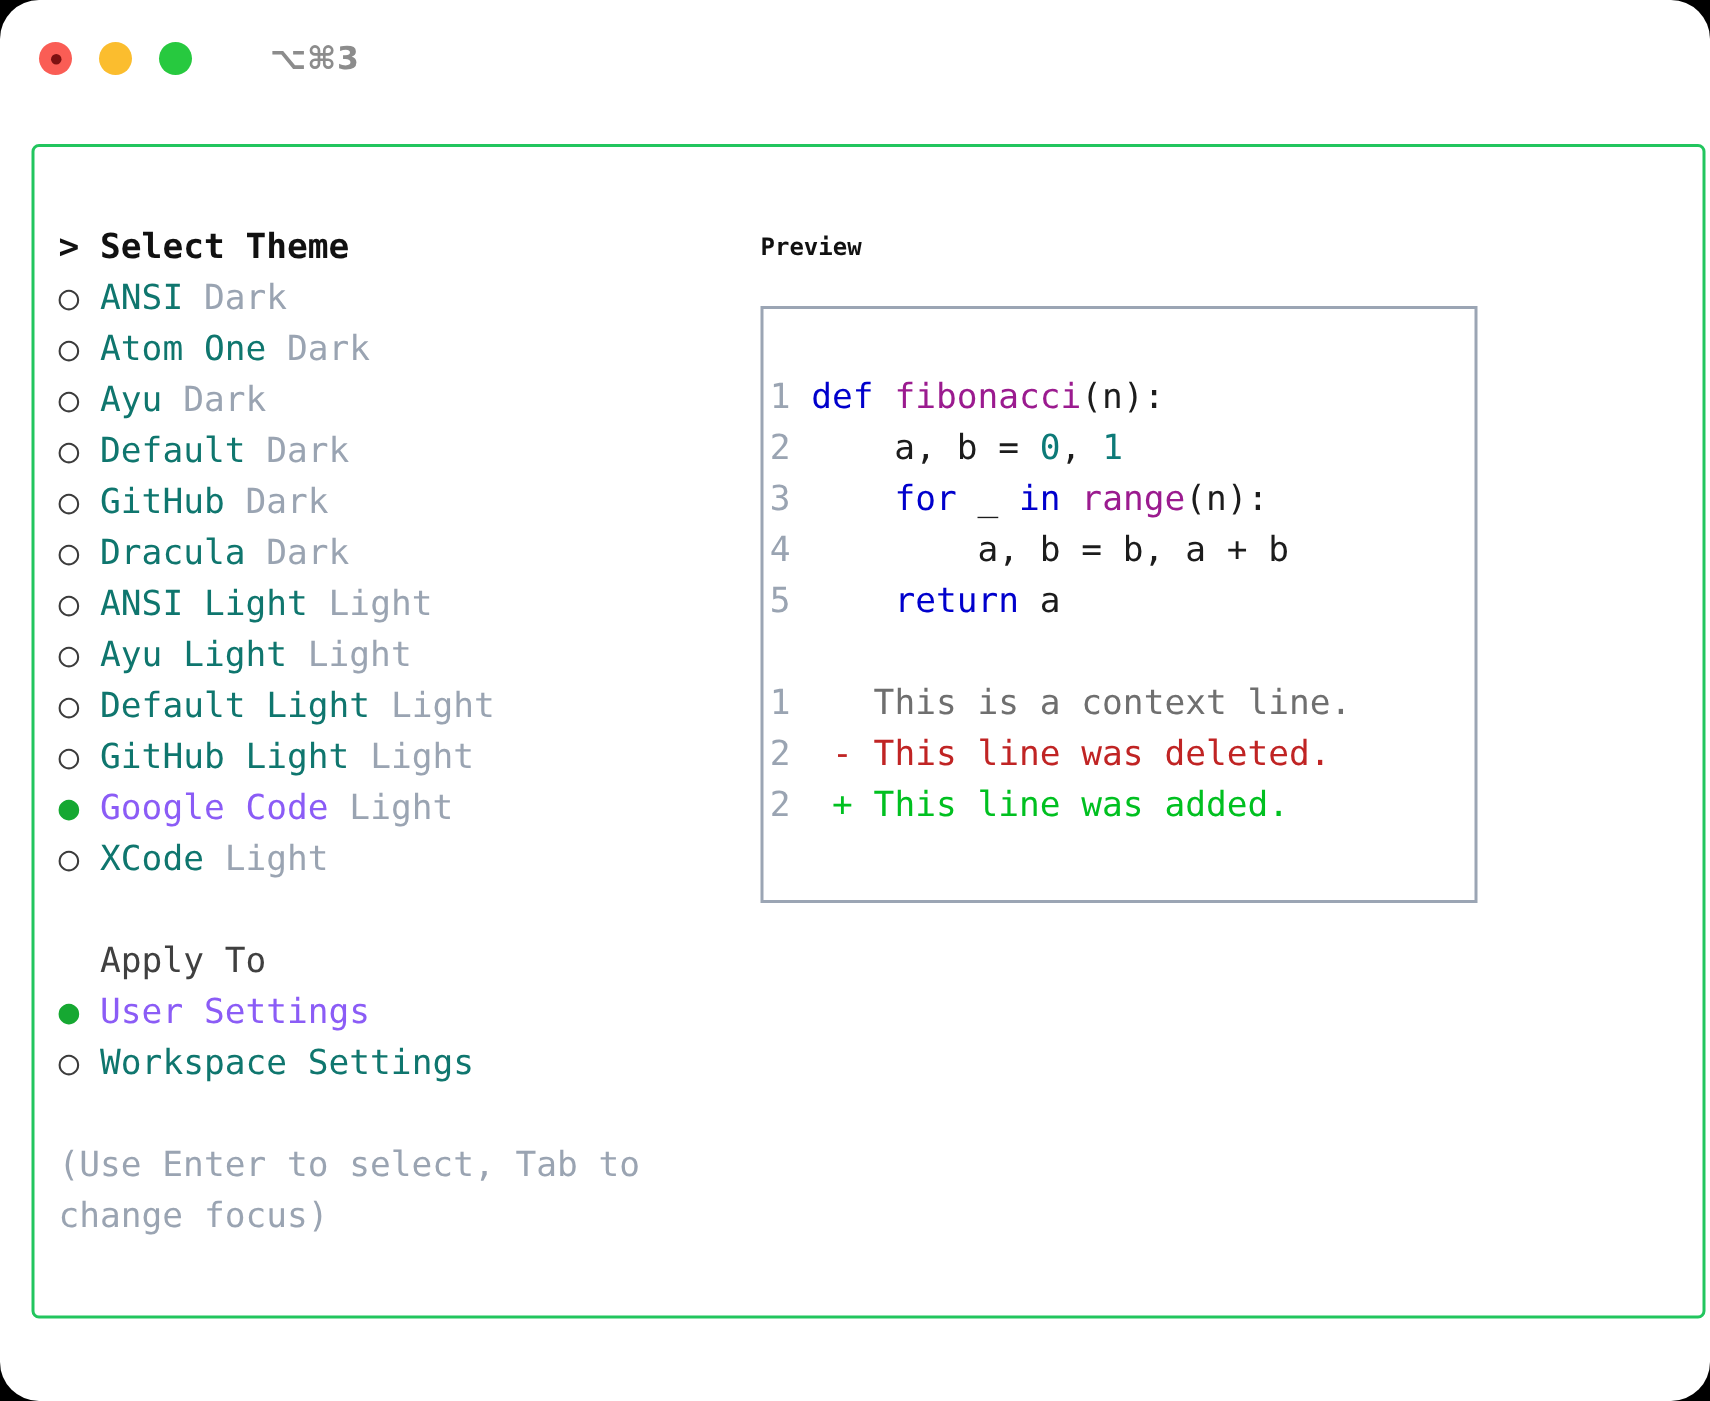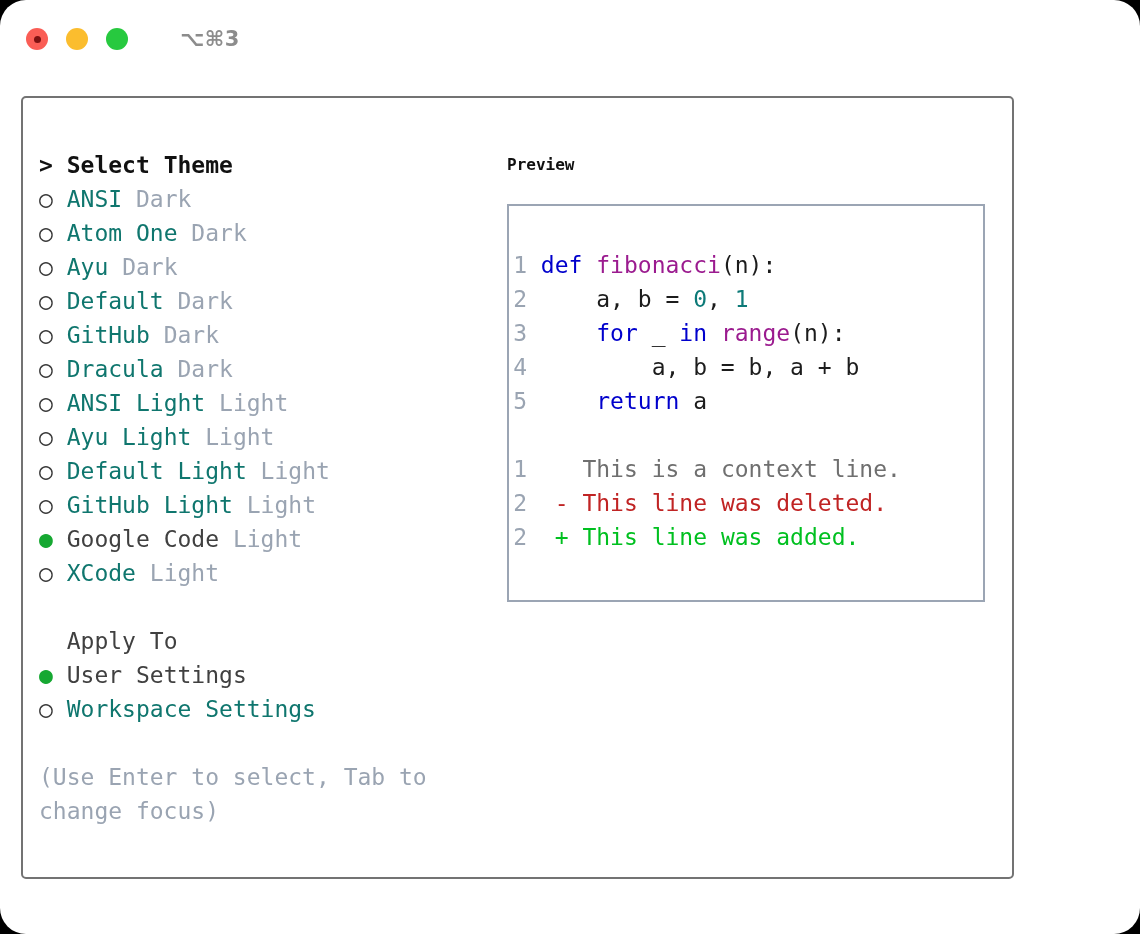--- a/index.html
+++ b/index.html
@@ -48,22 +48,22 @@
     font-weight: 700;
     color: #8c8c8c;
     letter-spacing: 0.5px;
     font-family: "DejaVu Sans", "Liberation Sans", sans-serif;
   }
 
   
   .panel {
     position: absolute;
     left: 21px; top: 96px;
-    width: 993px; height: 783px;
-    border: 2px solid #737373;
+    width: 1116px; height: 783px;
+    border: 2px solid #22c55e;
     border-radius: 5px;
     background: #ffffff;
   }
 
   .panel-inner {
     position: relative;
     width: 100%; height: 100%;
     padding: 48px 0 0 16px;
   }
 
@@ -85,21 +85,21 @@
 
   .opt-row {
     font-size: 23px;
     line-height: 34px;
     color: #1c1c1c;
     white-space: pre;
     display: block;
   }
   .bullet { color: #3b3b3b; }
   .bullet.sel { color: #16a832; }
-  .opt-row.selected .opt-label { color: #404040; }
+  .opt-row.selected .opt-label { color: #8b5cf6; }
   .opt-label { color: #0f766e; }
   .opt-tag { color: #9aa4b2; }
 
   .group-head {
     font-size: 23px;
     line-height: 34px;
     color: #404040;
     white-space: pre;
   }
 

